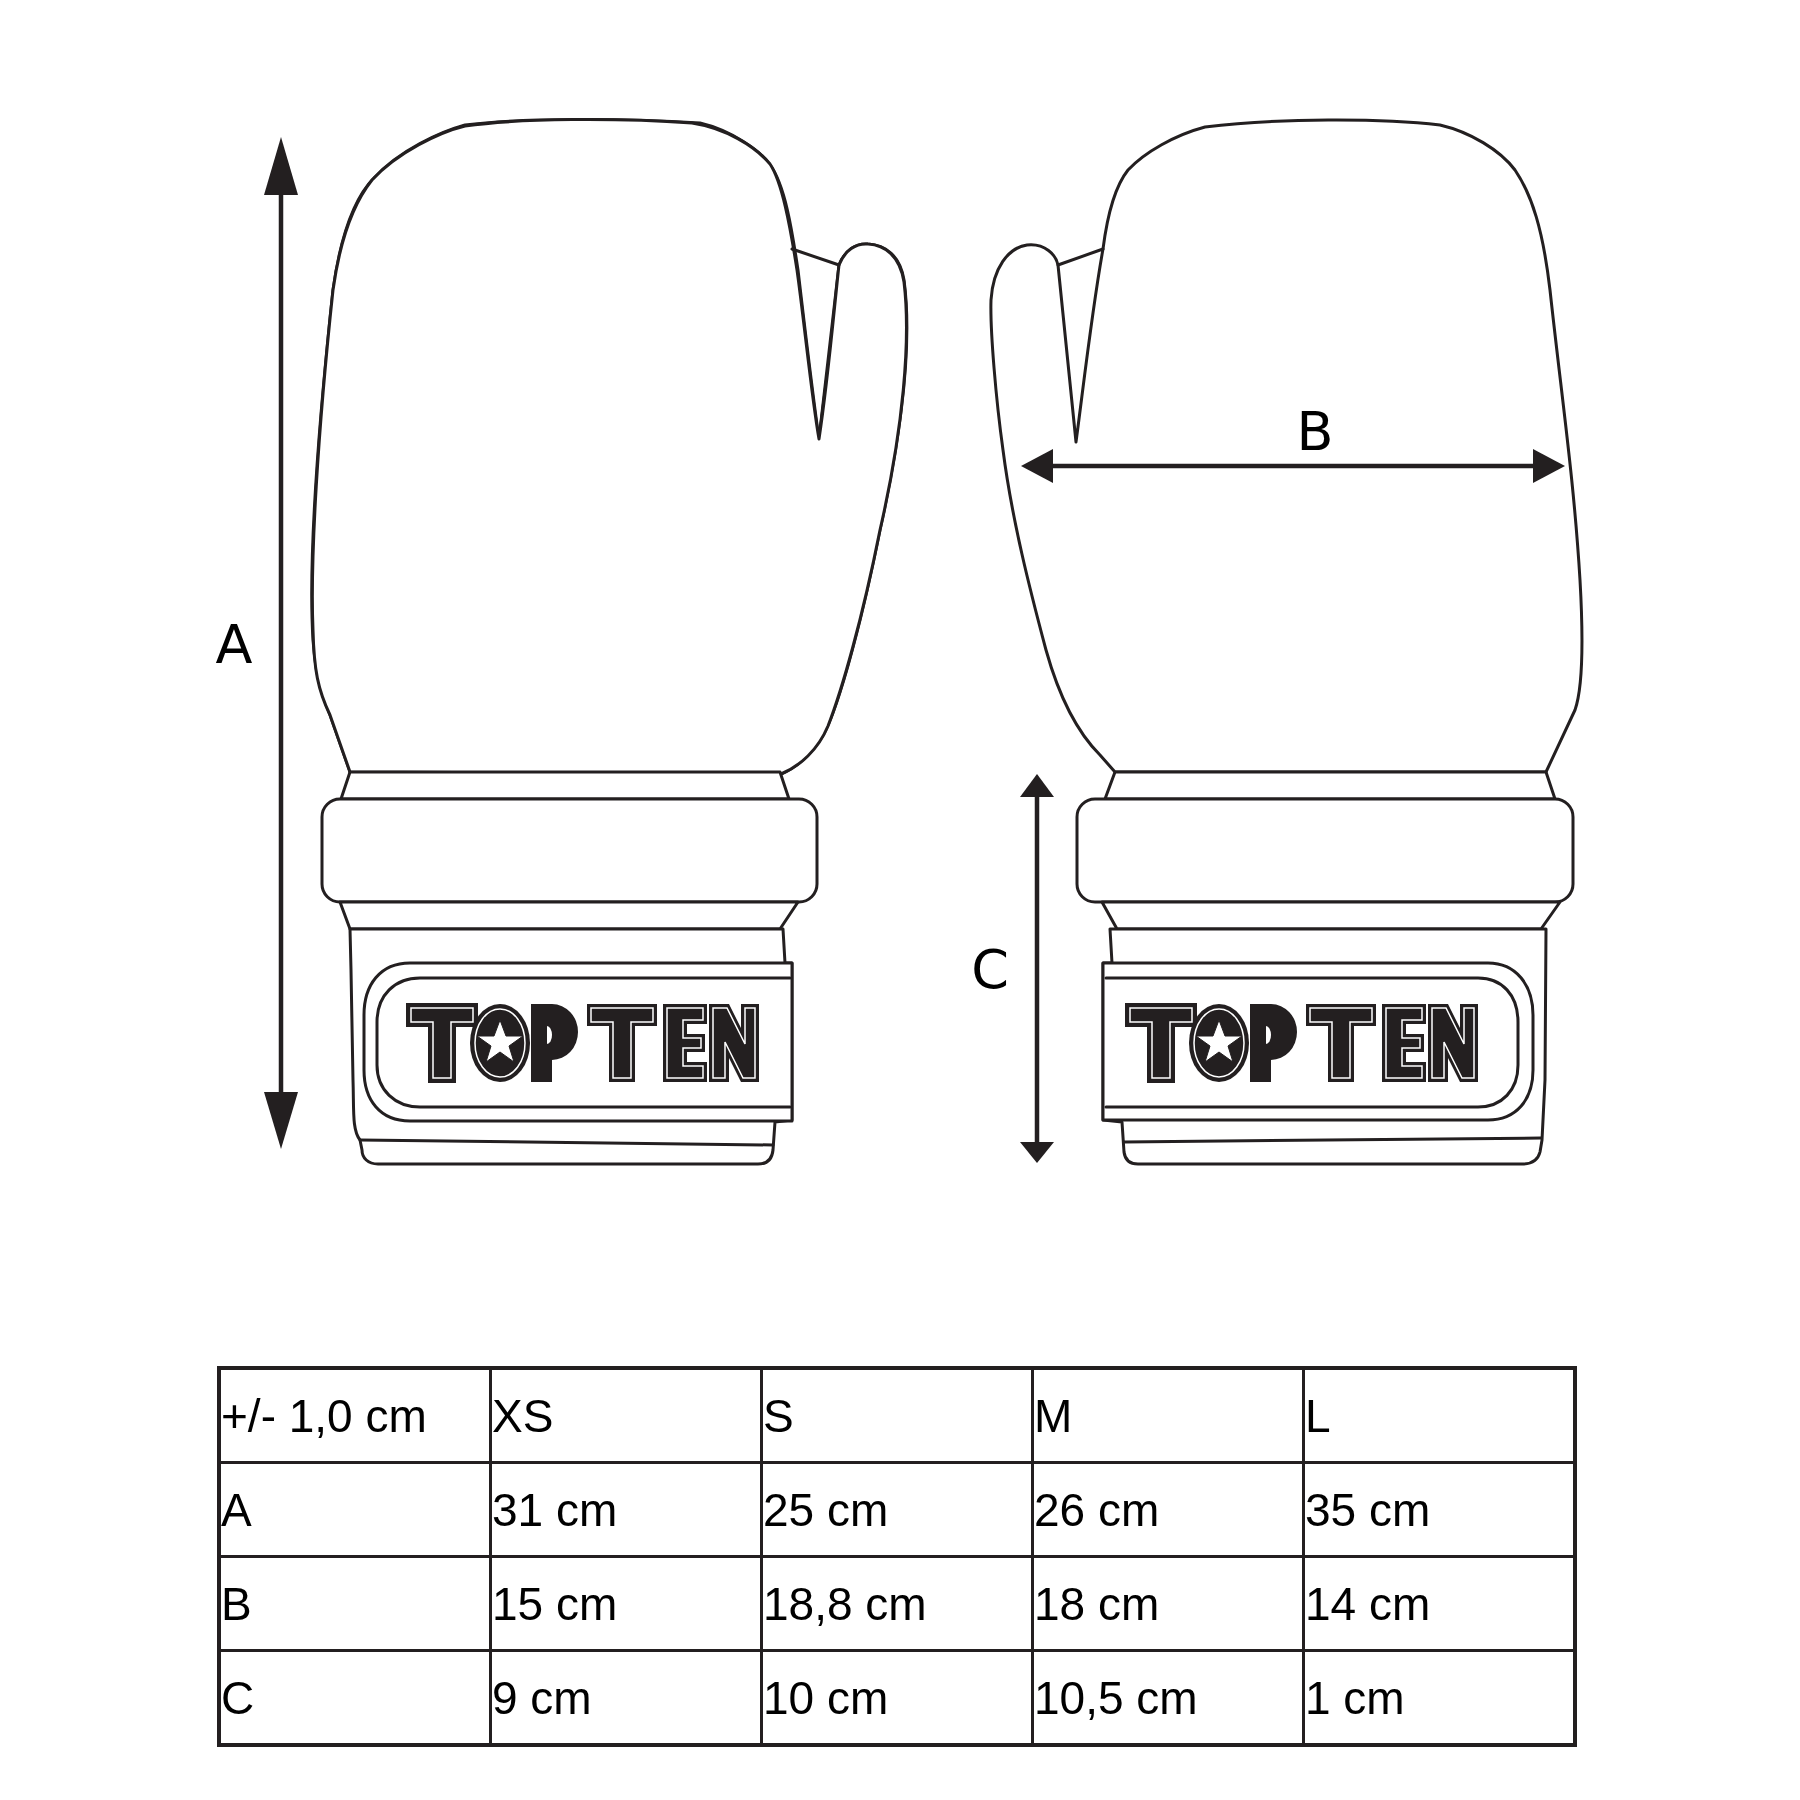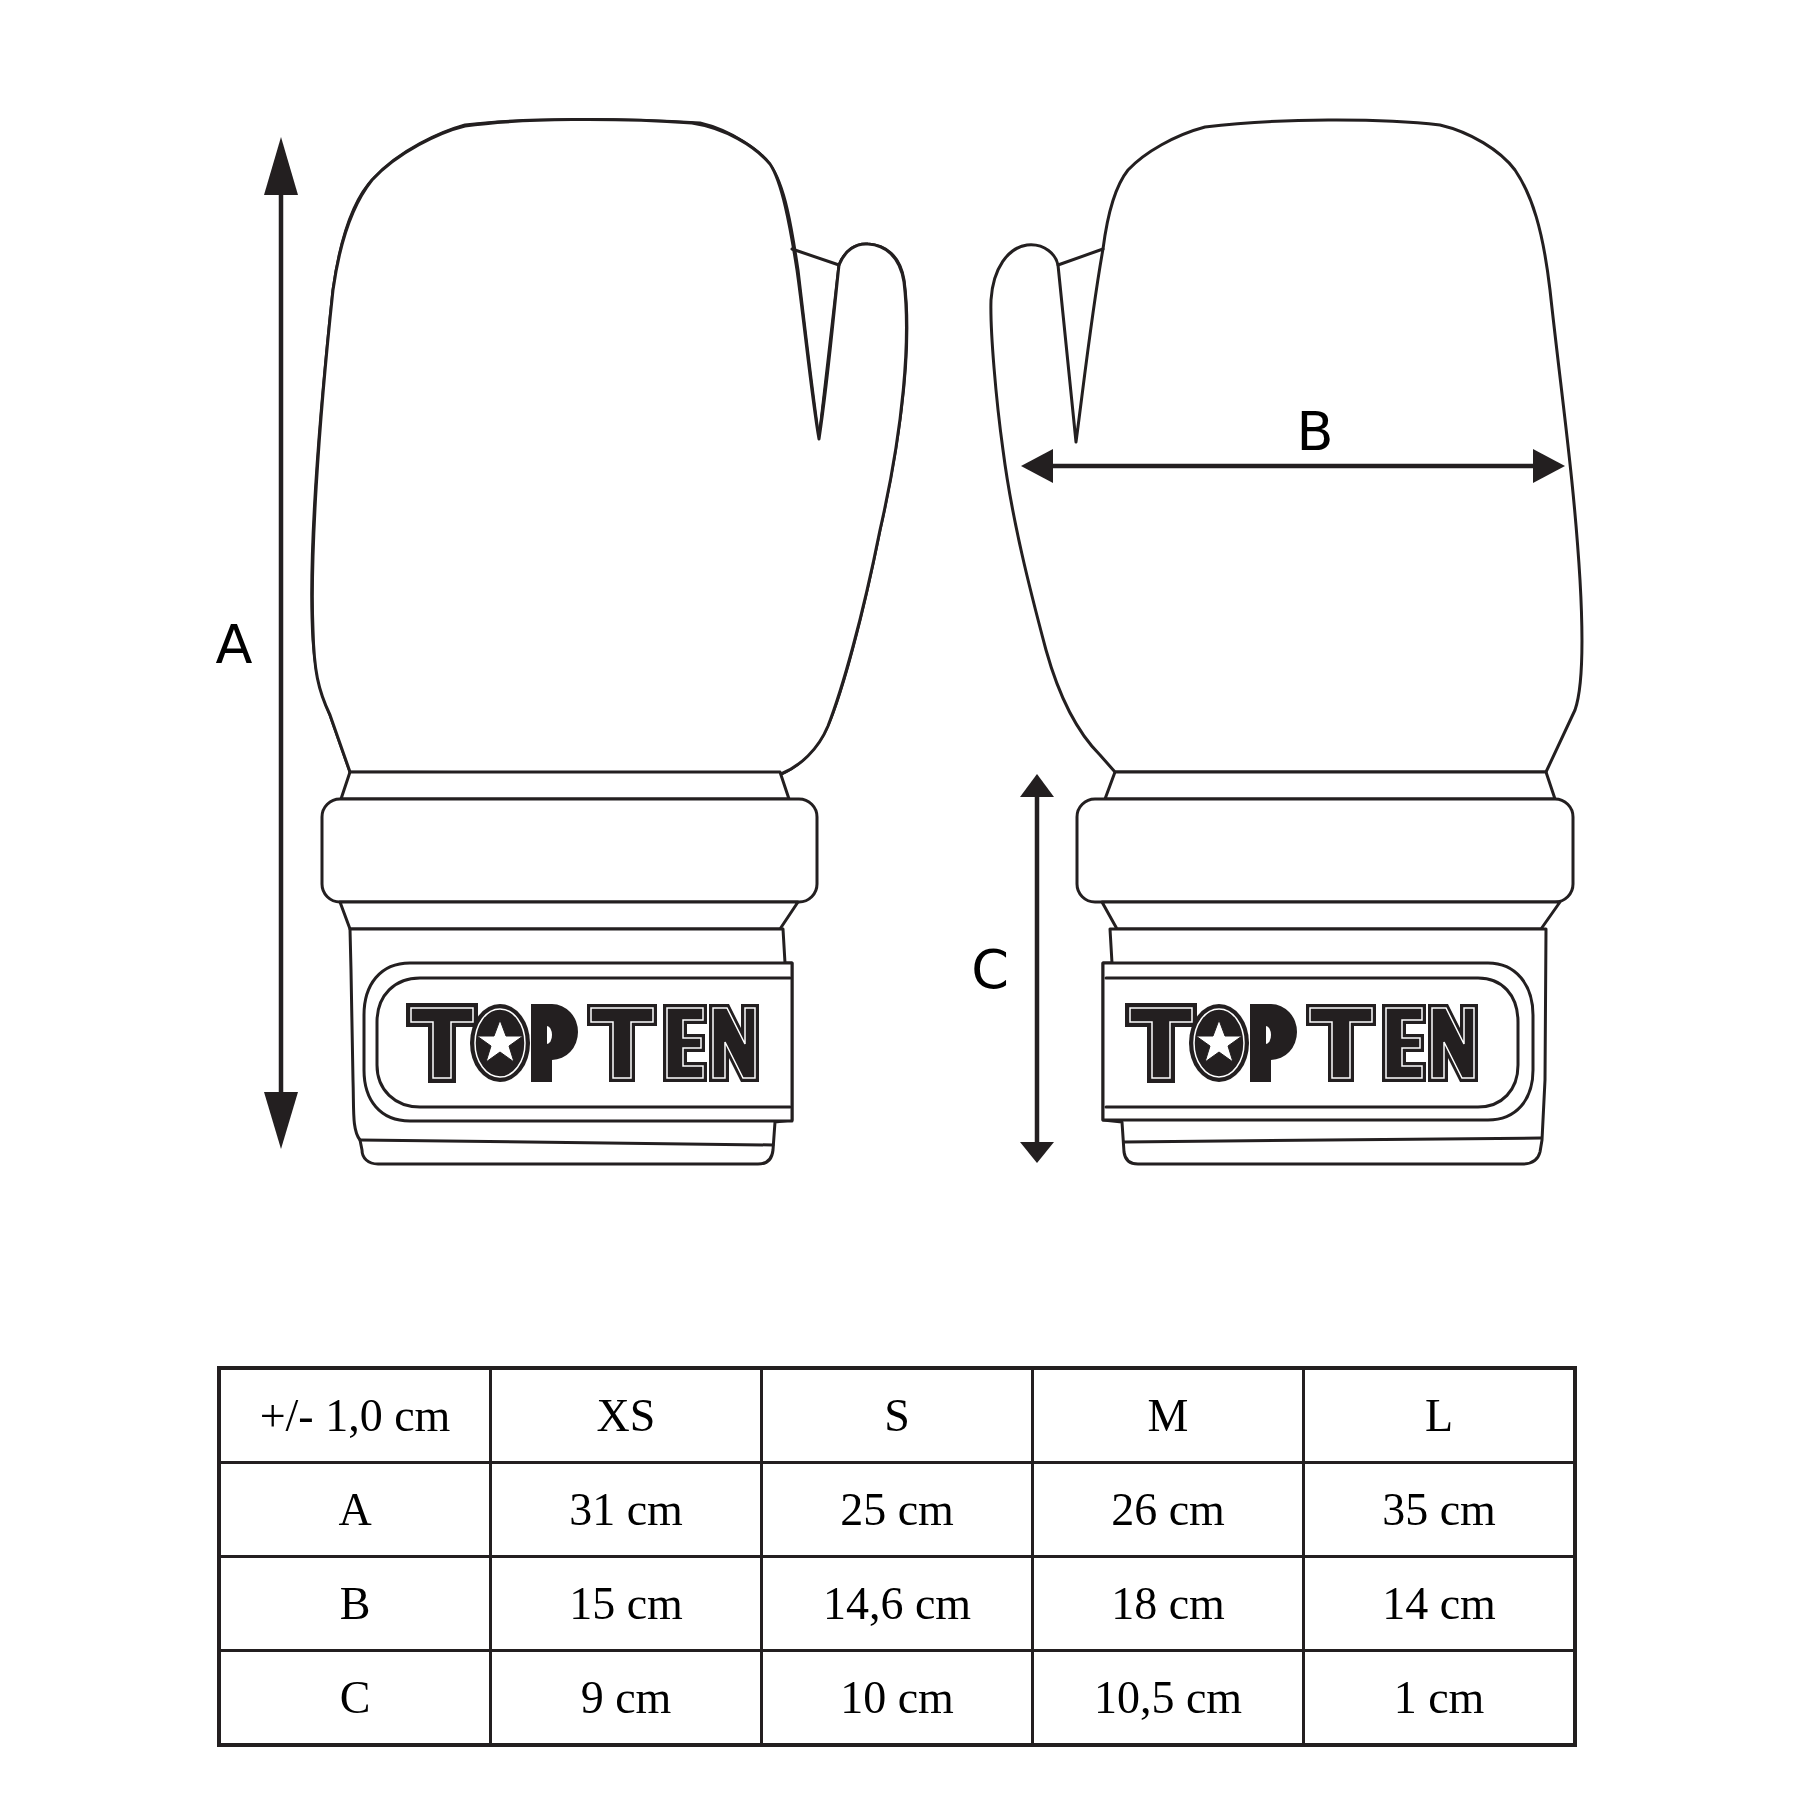--- a/index.html
+++ b/index.html
@@ -8,22 +8,22 @@
   #canvas { position: absolute; left: 0; top: 0; width: 1800px; height: 1800px; }
   .glove-line { fill: #fff; stroke: #231f20; stroke-width: 3; stroke-linejoin: round; stroke-linecap: round; }
   .thin-line { fill: none; stroke: #231f20; stroke-width: 3; stroke-linecap: round; }
   .dim-line { stroke: #231f20; stroke-width: 4.5; fill: none; }
   .dim-head { fill: #231f20; stroke: none; }
   .dim-label { position: absolute; font-size: 54px; line-height: 1; color: #000;
                font-family: "DejaVu Sans", "Liberation Sans", sans-serif; transform: translate(-50%, -50%); }
   .size-table { position: absolute; left: 217px; top: 1366px; border-collapse: collapse;
                 border: 4px solid #231f20; }
   .size-table td, .size-table th { width: 268px; height: 91px; border: 3px solid #231f20;
-                text-align: center; vertical-align: middle; font-weight: normal;
-                font-size: 46px; padding: 0; color: #000; font-family: Liberation Serif, serif; }
+                text-align: left; vertical-align: middle; font-weight: normal;
+                font-size: 46px; padding: 0; color: #000; font-family: Liberation Sans, sans-serif; }
 </style>
 </head>
 <body>
 
 <svg id="canvas" viewBox="0 0 1800 1800" xmlns="http://www.w3.org/2000/svg">
   <defs>
 
     <g id="logo-mark">
 
       <path d="M0,0 H70 V22 H48 V78 H22 V22 H0 Z" fill="#231f20" stroke="#231f20" stroke-width="2"></path>
@@ -118,21 +118,21 @@
   <tr>
     <td>A</td>
     <td>31 cm</td>
     <td>25 cm</td>
     <td>26 cm</td>
     <td>35 cm</td>
   </tr>
   <tr>
     <td>B</td>
     <td>15 cm</td>
-    <td>14,6 cm</td>
+    <td>18,8 cm</td>
     <td>18 cm</td>
     <td>14 cm</td>
   </tr>
   <tr>
     <td>C</td>
     <td>9 cm</td>
     <td>10 cm</td>
     <td>10,5 cm</td>
     <td>1 cm</td>
   </tr>

